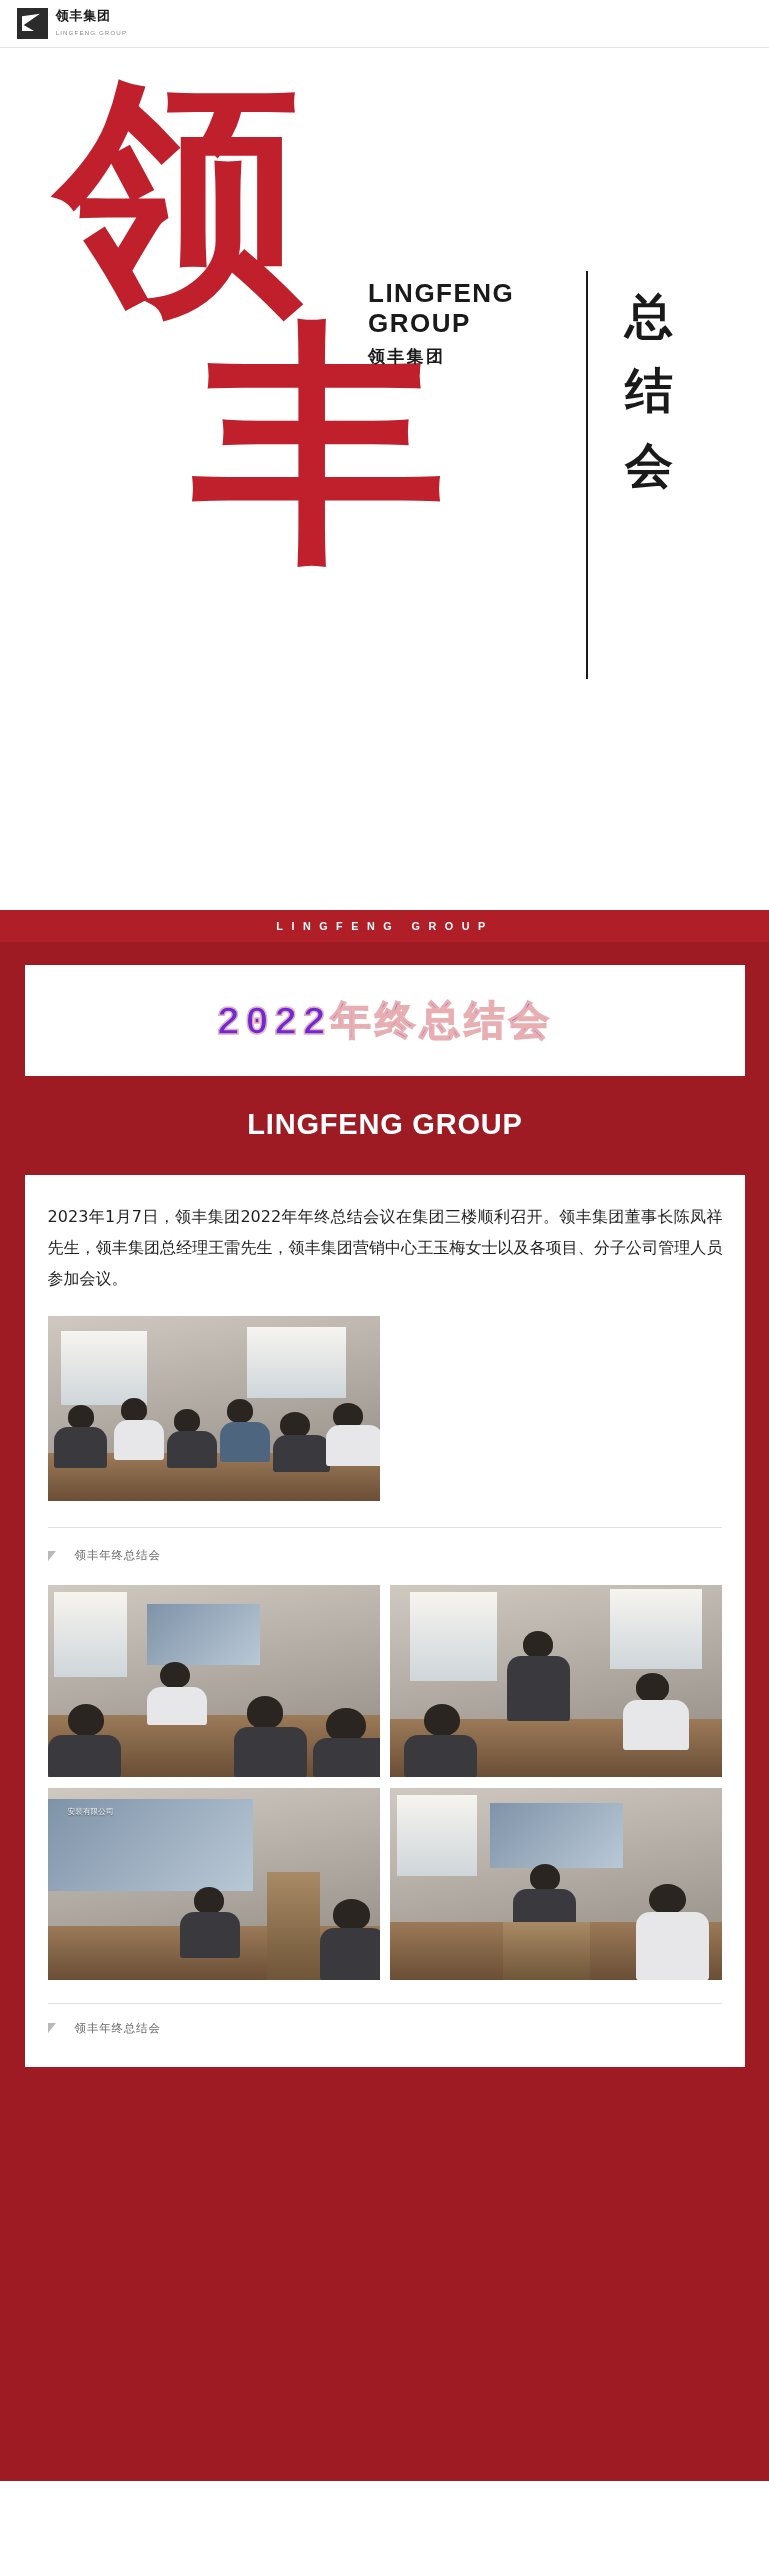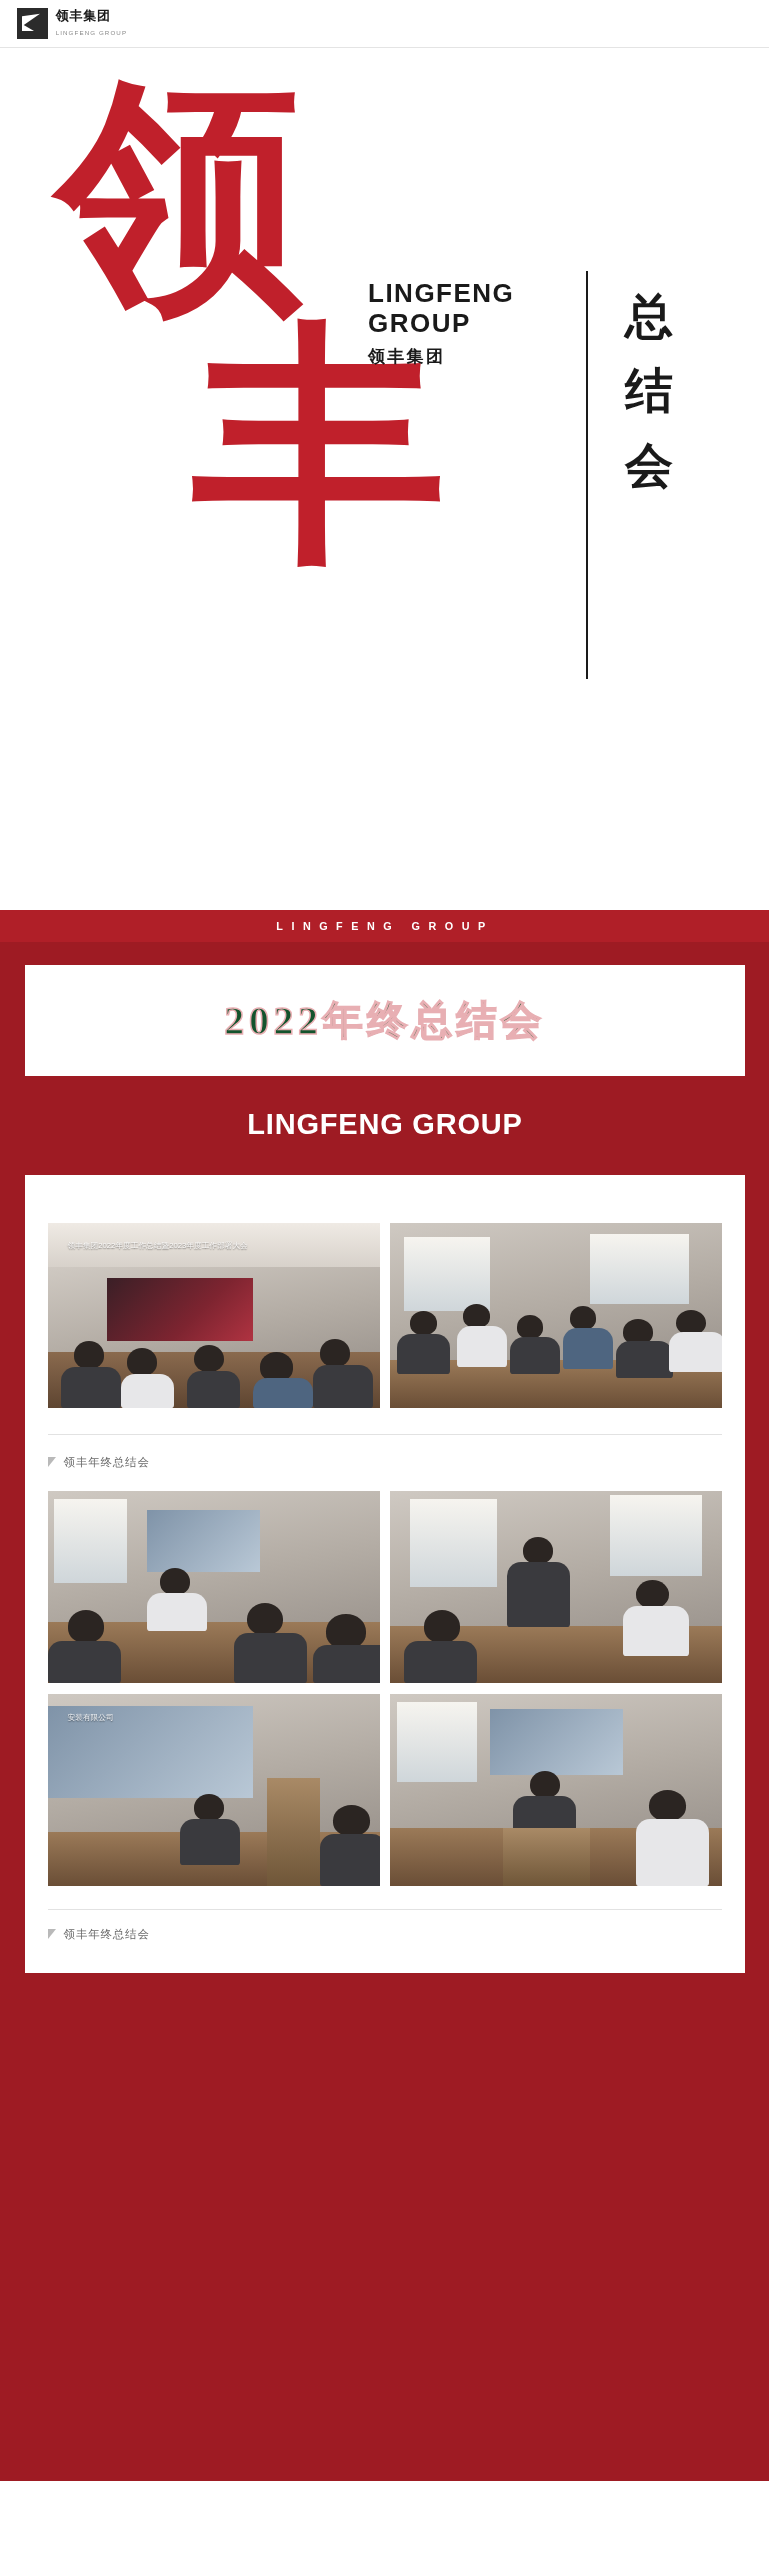--- a/index.html
+++ b/index.html
@@ -134,23 +134,23 @@
   }
   .title-box {
     background: #ffffff;
     padding: 28px 7.7px;
     text-align: center;
   }
   .title-outline {
     font-size: 40px;
     font-weight: bold;
     letter-spacing: 4.6px;
-    color: #14532d;
+    color: #6d28d9;
     -webkit-text-stroke: 1.5px #E8AFB3;
-    font-family: Liberation Serif, serif;
+    font-family: Liberation Mono, monospace;
   }
   .subtitle-en {
     text-align: center;
     color: #ffffff;
     font-size: 29px;
     font-weight: bold;
     letter-spacing: 0.8px;
     padding: 32px 0 34px 0;
   }
   .content-card {
@@ -202,21 +202,21 @@
   .podium { position:absolute; background: linear-gradient(180deg,#a98a66,#6f5638); }
   .cap-overlay {
     position: absolute; left: 6%; top: 10%;
     font-size: 7.7px; color: #ffffff; opacity: .85;
     text-shadow: 0 0.8px 1.5px rgba(0,0,0,.6);
   }
 
   .tagline-row {
     display: flex;
     align-items: center;
-    gap: 8px;
+    gap: 19px;
     margin-top: 26px;
     padding-top: 20px;
     border-top: 0.8px solid #e2e2e2;
   }
   .tag-mark {
     width: 0; height: 0;
     border-left: 8.5px solid #b9b9b9;
     border-bottom: 10px solid transparent;
   }
   .tagline-text {
@@ -265,41 +265,23 @@
 <div class="article">
 
   <div class="title-box">
     <div class="title-outline">2022年终总结会</div>
   </div>
 
   <div class="subtitle-en">LINGFENG GROUP</div>
 
   <div class="content-card">
 
+    <p class="para">2023年1月7日，领丰集团2022年年终总结会议在集团三楼顺利召开。领丰集团董事长陈凤祥先生，领丰集团总经理王雷先生，领丰集团营销中心王玉梅女士以及各项目、分子公司管理人员参加会议。</p>
 
     <div class="photo-grid">
-      <div class="photo">
-        <div class="scene">
-          <div class="sc-ceiling"></div>
-          <div class="sc-wall" style="top:24%"></div>
-          <div class="sc-screen" style="left:18%; top:30%; width:44%; height:34%;"></div>
-          <div class="sc-table" style="height:30%;"></div>
-          <div class="head" style="left:8%;  top:64%; width:9%;  height:15%;"></div>
-          <div class="head" style="left:24%; top:68%; width:9%;  height:15%;"></div>
-          <div class="head" style="left:44%; top:66%; width:9%;  height:15%;"></div>
-          <div class="head" style="left:64%; top:70%; width:10%; height:16%;"></div>
-          <div class="head" style="left:82%; top:63%; width:9%;  height:15%;"></div>
-          <div class="body-sh" style="left:4%;  top:78%; width:18%; height:22%;"></div>
-          <div class="body-sh shirt" style="left:22%; top:82%; width:16%; height:18%;"></div>
-          <div class="body-sh" style="left:42%; top:80%; width:16%; height:20%;"></div>
-          <div class="body-sh shirt-blue" style="left:62%; top:84%; width:18%; height:16%;"></div>
-          <div class="body-sh" style="left:80%; top:77%; width:18%; height:23%;"></div>
-        </div>
-        <div class="cap-overlay">领丰集团2022年度工作总结暨2023年度工作部署大会</div>
-      </div>
 
       <div class="photo">
         <div class="scene">
           <div class="sc-wall"></div>
           <div class="sc-window" style="left:4%; top:8%; width:26%; height:40%;"></div>
           <div class="sc-window" style="left:60%; top:6%; width:30%; height:38%;"></div>
           <div class="sc-table2"></div>
           <div class="head" style="left:6%;  top:48%; width:8%;  height:13%;"></div>
           <div class="head" style="left:22%; top:44%; width:8%;  height:13%;"></div>
           <div class="head" style="left:38%; top:50%; width:8%;  height:13%;"></div>

